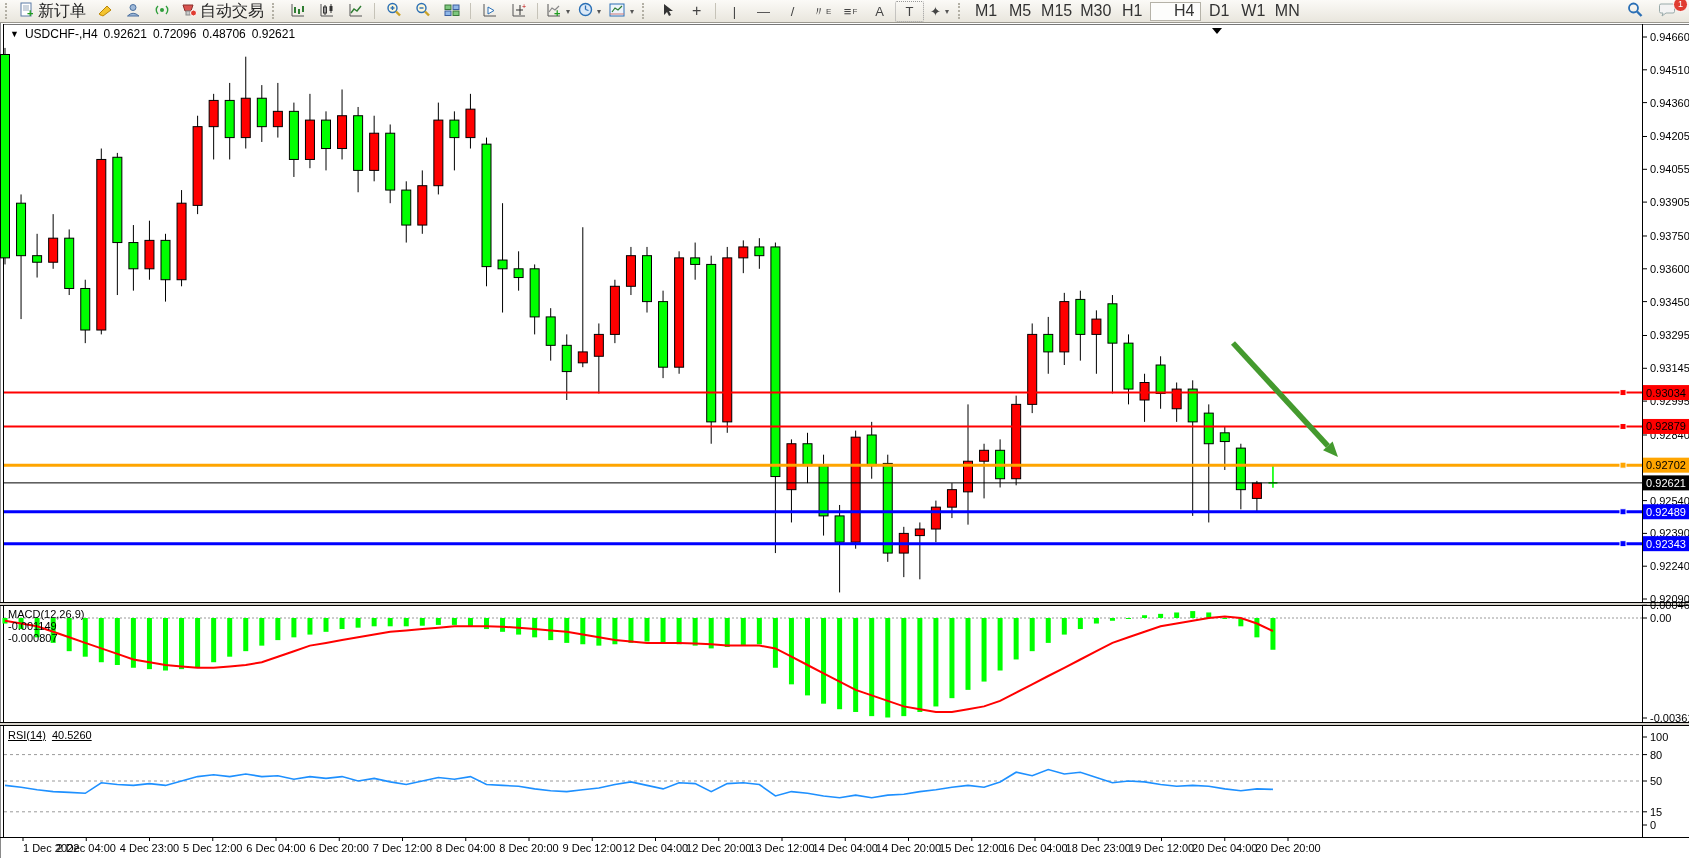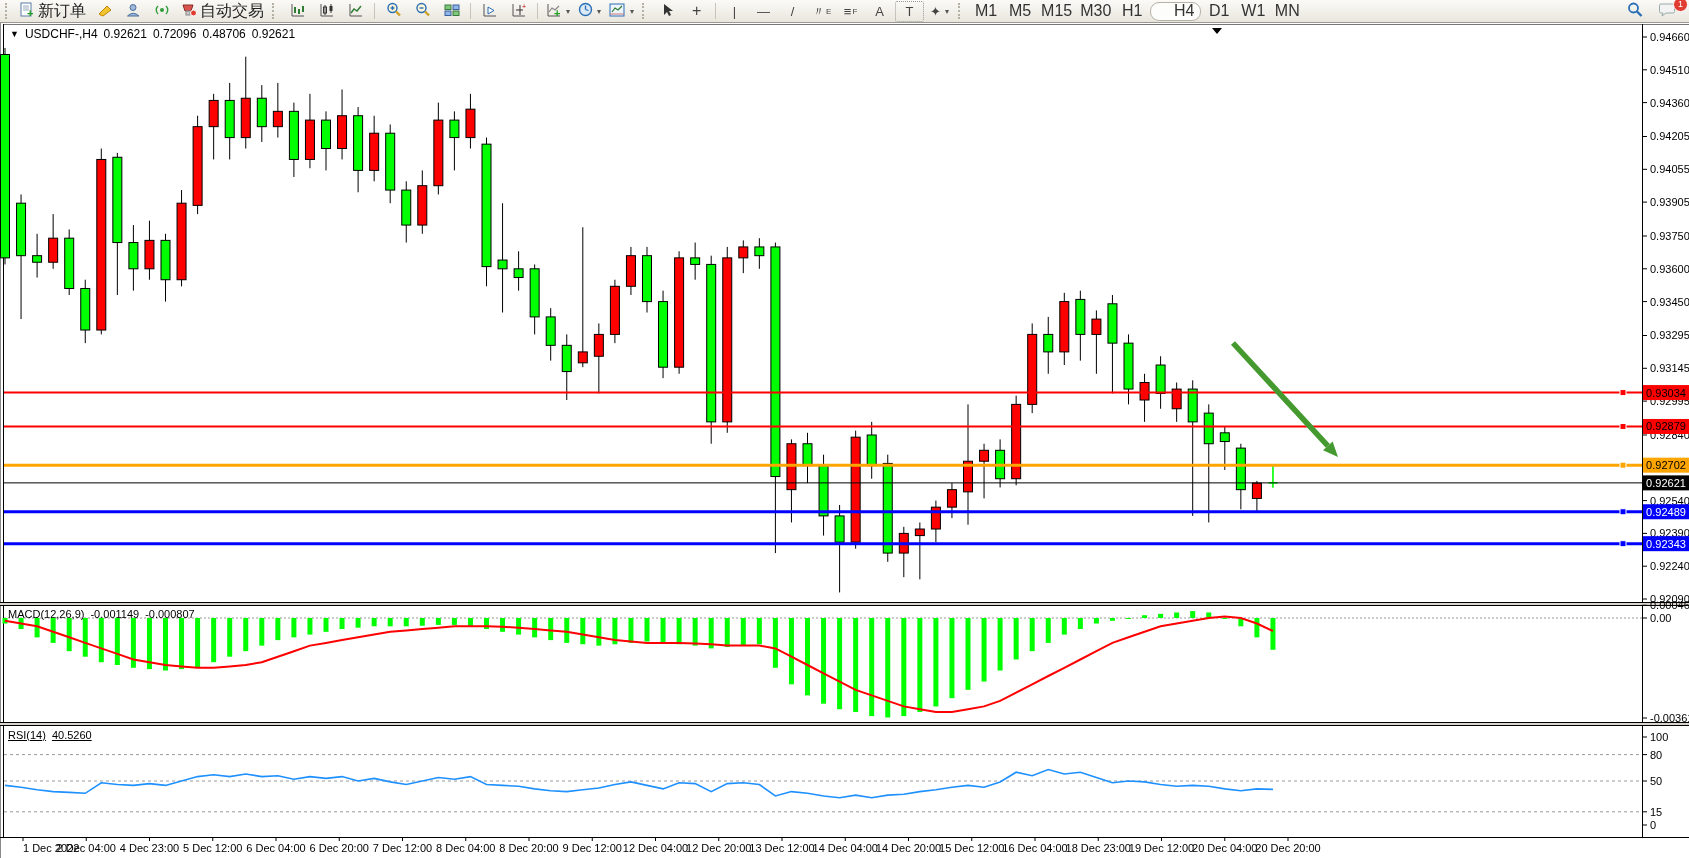--- a/index.html
+++ b/index.html
@@ -8,35 +8,35 @@
   #toolbar{position:absolute;top:0;left:0;width:1689px;height:23px;
     background:linear-gradient(#fbfaf7,#e9e6dd);border-bottom:1px solid #9b988f;
     display:flex;align-items:center;padding:0 2px;box-sizing:border-box;gap:2px;}
   .grip{width:5px;height:16px;border-left:2px dotted #b3b0a5;margin:0 3px;}
   .vsep{width:1px;height:16px;background:#c6c3b8;margin:0 3px;}
   .tb-btn{height:19px;min-width:21px;display:flex;align-items:center;justify-content:center;
     gap:3px;padding:0 3px;border-radius:2px;font-size:12px;color:#222;cursor:default;}
   .tb-btn .cn{font-size:16px;}
   .tf-btn{height:18px;min-width:26px;display:flex;align-items:center;justify-content:center;
     font-size:16px;color:#333;padding:0 3px;}
-  .tf-btn.active{background:#fdfdfc;border:1px solid #b5b2a8;border-radius:9px;height:17px;padding-left:20px;}
+  .tf-btn.active{background:#fdfdfc;border:1px solid #b5b2a8;border-radius:0;height:17px;padding-left:20px;}
   .glyph{font-size:13px;color:#444;line-height:1;}
   .sub{font-size:8px;color:#444;vertical-align:sub;margin-left:-2px;}
   .caret{font-size:8px;color:#555;margin-left:1px;}
   #tb-right{margin-left:auto;display:flex;align-items:center;gap:6px;padding-right:6px;}
   #chat-badge{position:absolute;top:-5px;right:-7px;background:#e03c31;color:#fff;
     border-radius:50%;width:13px;height:13px;font-size:9px;display:flex;
     align-items:center;justify-content:center;border:1px solid #fff;}
   
   #chart-window{position:absolute;top:23px;left:0;width:1689px;height:835px;background:#fff;}
   #chart-canvas{position:absolute;top:0;left:0;}
   .overlay{position:absolute;z-index:5;color:#000;white-space:nowrap;}
   #chart-title{top:4px;left:10px;font-size:12px;display:flex;gap:6px;align-items:center;}
   #chart-title .tri{font-size:9px;}
-  #macd-label{top:585px;left:8px;font-size:11px;display:flex;gap:6px;}
+  #macd-label{top:585px;left:8px;font-size:11px;display:flex;gap:0;flex-direction:column;}
   #rsi-label{top:706px;left:8px;font-size:11px;display:flex;gap:6px;text-decoration:underline;}
 </style>
 </head>
 <body>
 
 <div id="toolbar">
   <div class="grip"></div>
 
   <div class="tb-btn">
     <span>

